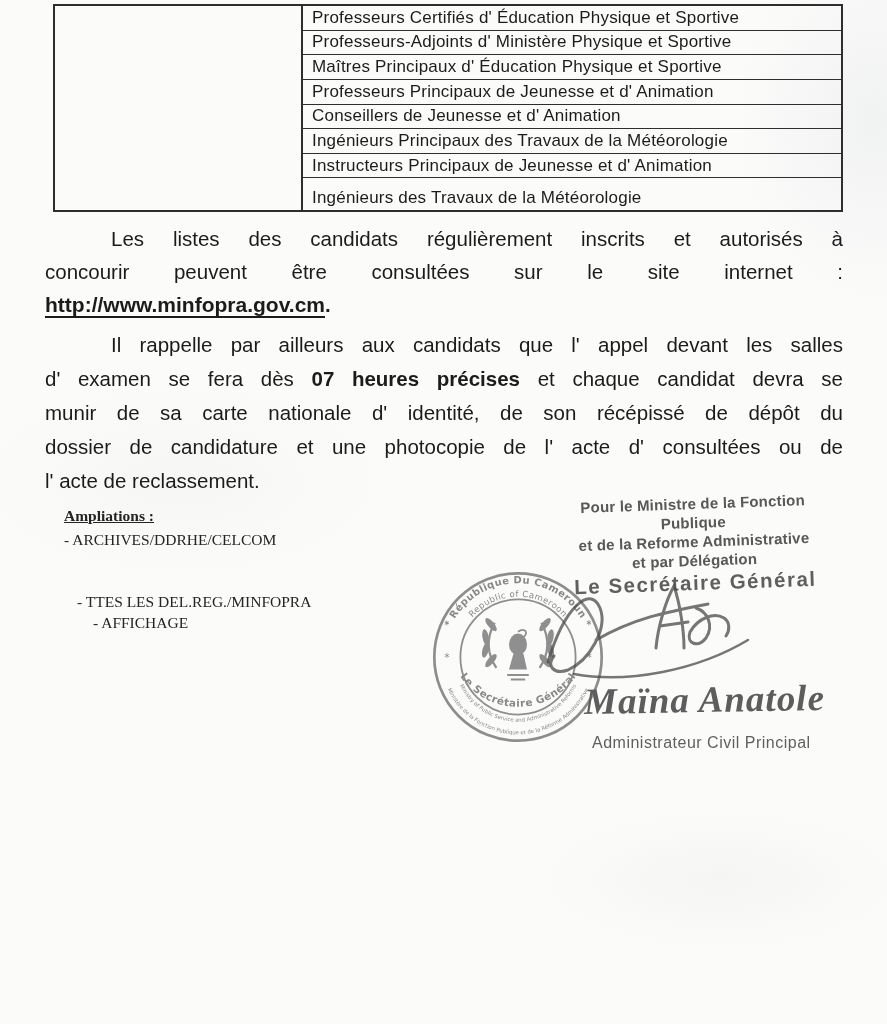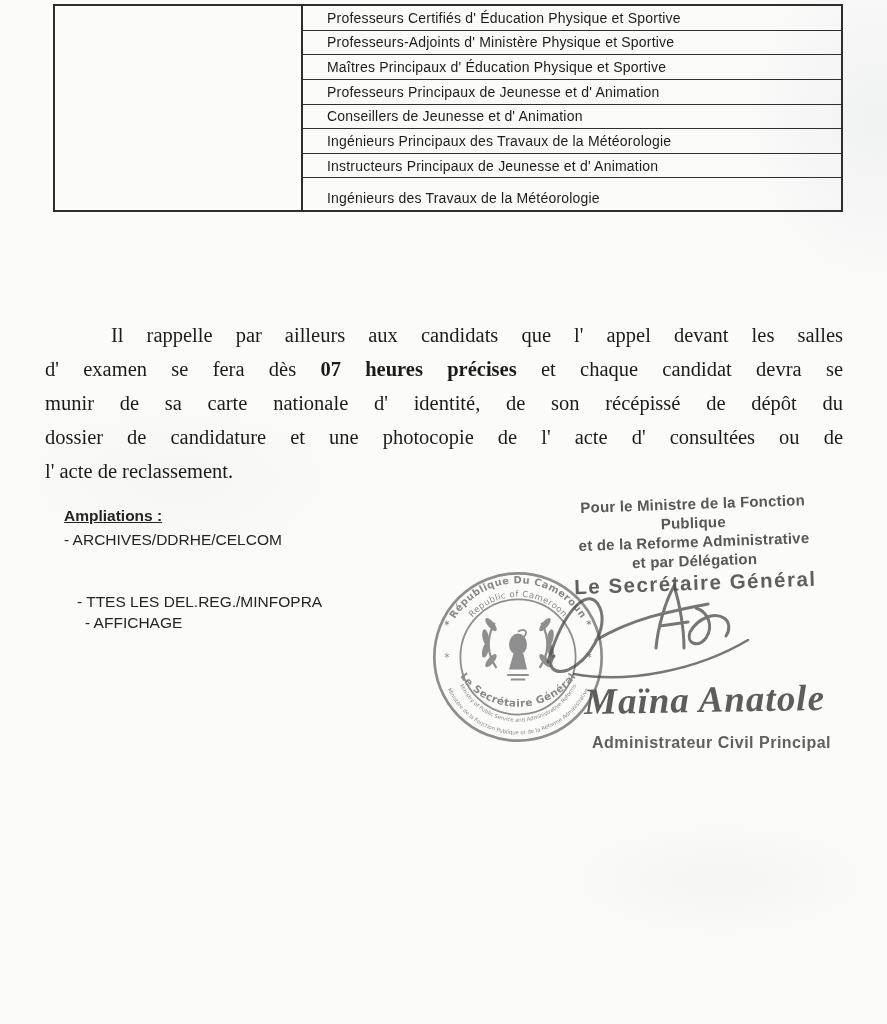--- a/index.html
+++ b/index.html
@@ -16,46 +16,46 @@
 
   
   .doc-table {
     position:absolute; left:53px; top:4px; width:790px; height:208px;
     border:2px solid #2e2e2e; box-sizing:border-box; display:flex;
   }
   .left-cell { width:248px; border-right:2px solid #2e2e2e; box-sizing:border-box; }
   .rows { flex:1; display:flex; flex-direction:column; }
   .row {
     flex:1; border-bottom:1.5px solid #2e2e2e; display:flex; align-items:center;
-    padding-left:24px; font-size:14px; letter-spacing:0.2px; color:#1c1c1c;
+    padding-left:9px; font-size:17px; letter-spacing:0.2px; color:#1c1c1c;
   }
   .row:last-child { border-bottom:none;margin-top:8px; }
 
   
   .para { position:absolute; left:45px; width:798px; font-size:20.5px; color:#1b1b1b; }
   .para1 { top:222px; }
-  .para2 { top:318px;font-family:Liberation Serif, serif; }
+  .para2 { top:328px; }
   .p-line { height:33px; line-height:33px; }
   .para2 .p-line { height:34px; line-height:34px; }
   .justify { text-align:justify; text-align-last:justify; overflow:hidden; }
   .indent { text-indent:66px; }
   .url {
     font-weight:700; font-size:21px;
     text-decoration:underline; text-decoration-thickness:2px; text-underline-offset:4px;
   }
   .bold { font-weight:700; }
 
   
   .ampliations {
     position:absolute; left:64px; top:505px;
-    font-family:Liberation Sans, sans-serif; font-size:15.5px; line-height:21px; color:#242424;
+    font-family:Liberation Serif, serif; font-size:15.5px; line-height:21px; color:#242424;
   }
   .amp-title { font-weight:600; text-decoration:underline; margin-bottom:3px; }
   .amp-1 { margin-left:13px;margin-top:41px; }
-  .amp-2 { margin-left:21px; }
+  .amp-2 { margin-left:29px; }
   .amp-3 { margin-left:38px; }
 
   
   .stamp-text {
     position:absolute; left:548px; top:494px; width:292px; text-align:center;
     transform:rotate(-2deg);
     font-weight:700; font-size:15px; line-height:19px; color:#424242; opacity:0.88;
     letter-spacing:0.2px;
   }
   .stamp-text .big { font-size:20.5px; letter-spacing:1.5px; margin-top:3px; color:#4a4a4a; }
@@ -66,21 +66,21 @@
 
   
   .signature-svg { position:absolute; left:538px; top:578px; opacity:0.75; }
   .sig-name {
     position:absolute; left:584px; top:678px;
     font-family:"Liberation Serif", serif; font-style:italic; font-weight:700;
     font-size:37px; letter-spacing:1px; color:#5d5d5d; transform:rotate(-1deg);
   }
   .sig-title {
     position:absolute; left:592px; top:734px;
-    font-weight:700; font-size:16px; letter-spacing:0.5px; color:#4f4f4f; opacity:0.9;text-align:right;
+    font-weight:400; font-size:16px; letter-spacing:0.5px; color:#4f4f4f; opacity:0.9;text-align:right;
   }
 </style>
 </head>
 <body>
 
 <div class="page">
 
   <div class="doc-table">
     <div class="left-cell"></div>
     <div class="rows">
@@ -104,20 +104,25 @@
         </div>
       <div class="row">
           <span>Instructeurs Principaux de Jeunesse et d' Animation</span>
         </div>
       <div class="row">
           <span>Ingénieurs des Travaux de la Météorologie</span>
         </div>
     </div>
   </div>
 
+  <div class="para para1">
+    <div class="p-line justify indent">Les listes des candidats régulièrement inscrits et autorisés à</div>
+    <div class="p-line justify">concourir peuvent être consultées sur le site internet :</div>
+    <div class="p-line"><span class="url">http://www.minfopra.gov.cm</span><span class="bold">.</span></div>
+  </div>
 
   <div class="para para2">
     <div class="p-line justify indent">Il rappelle par ailleurs aux candidats que l' appel devant les salles</div>
     <div class="p-line justify"><span>d' examen se fera dès </span><span class="bold">07 heures précises</span><span> et chaque candidat devra se</span></div>
     <div class="p-line justify">munir de sa carte nationale d' identité, de son récépissé de dépôt du</div>
     <div class="p-line justify">dossier de candidature et une photocopie de l' acte d' consultées ou de</div>
     <div class="p-line">l' acte de reclassement.</div>
   </div>
 
   <div class="ampliations">

